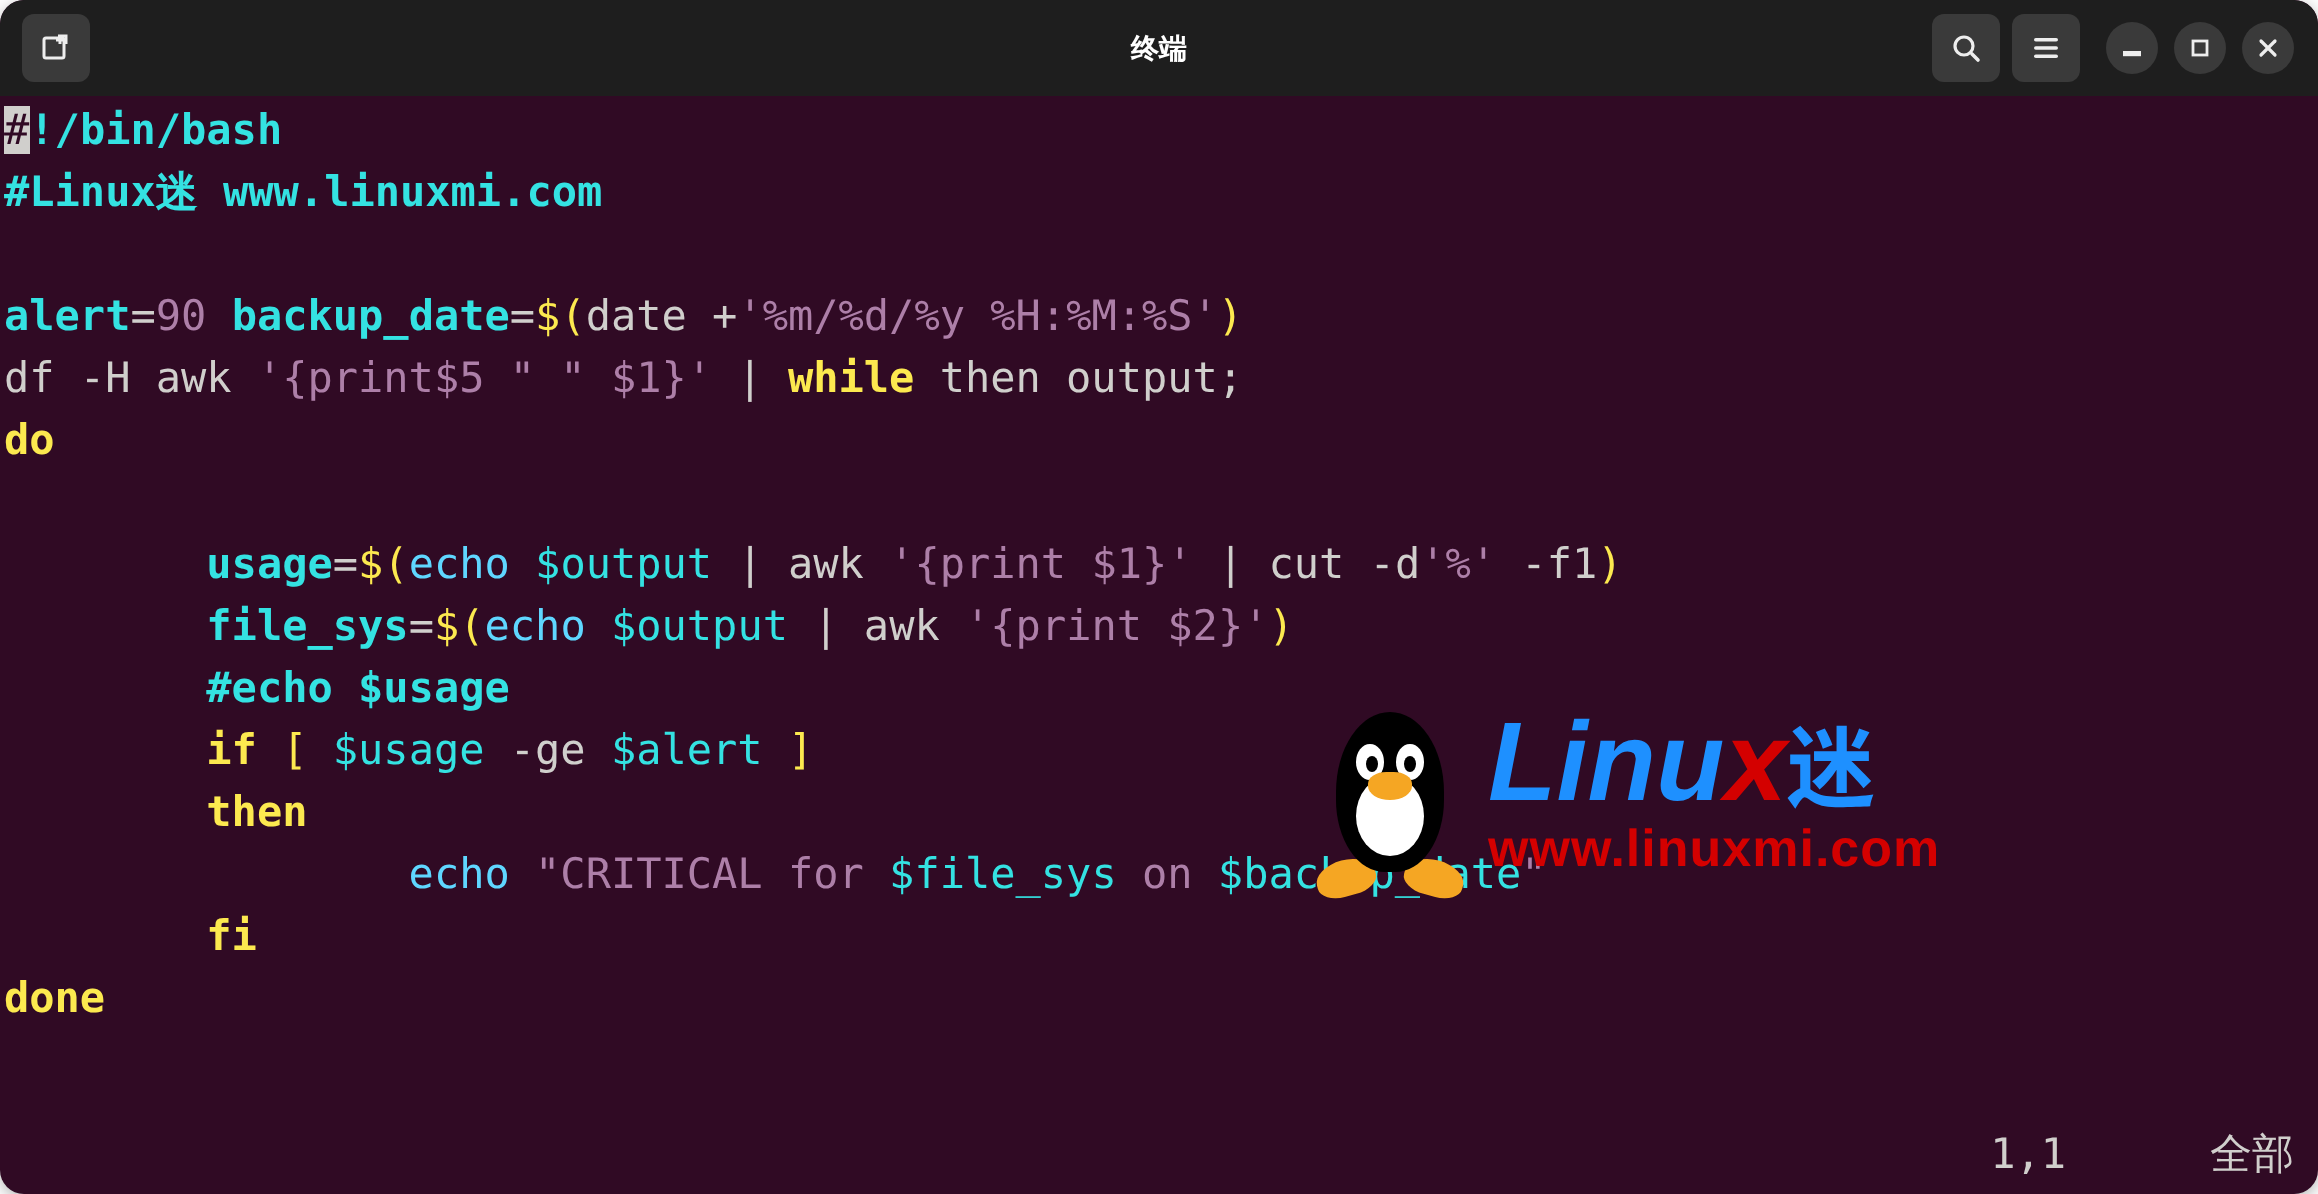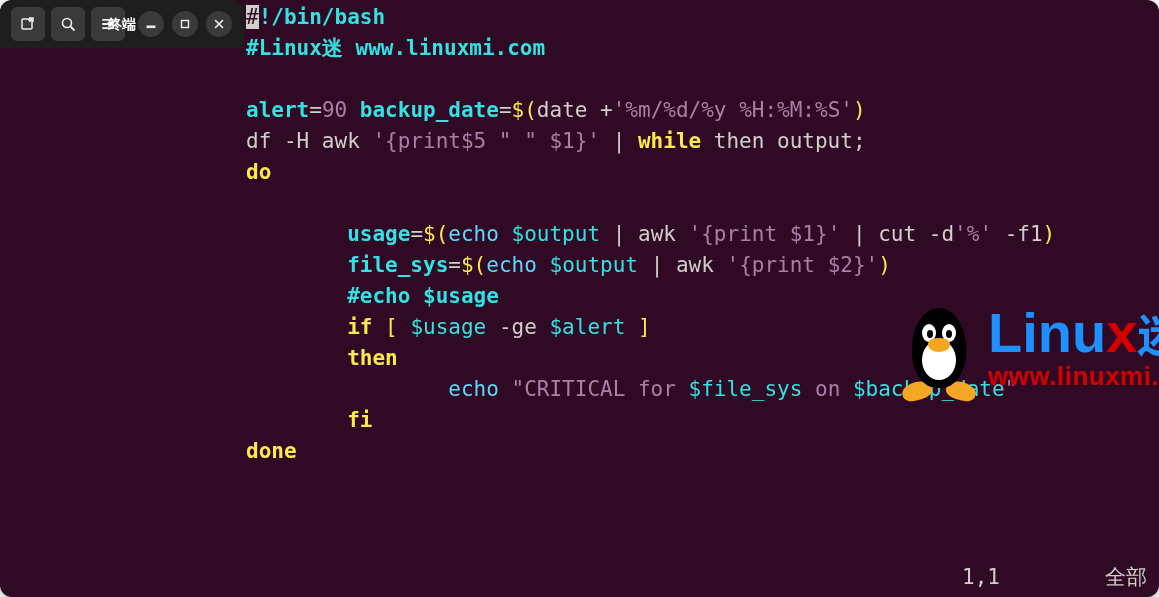--- a/index.html
+++ b/index.html
@@ -10,20 +10,21 @@
     align-items: flex-start;
     justify-content: flex-start;
   }
   .window {
     width: 1159px;
     height: 597px;
     background: #300a24;
     border-radius: 12px;
     overflow: hidden;
     display: flex;
+    flex-direction: column;
     box-shadow: 0 2px 8px rgba(0,0,0,.3);
   }
   .titlebar {
     height: 48px;
     background: #1e1e1e;
     display: flex;
     align-items: center;
     padding: 0 8px;
     color: #fff;
     position: relative;
@@ -85,21 +86,21 @@
   .c-keyword { color: #fce94f; font-weight: bold; }
   .c-string  { color: #ad7fa8; text-align: center; }
   .c-special { color: #5fd7ff; }
   .c-delim   { color: #fce94f; }
   .line { white-space: pre; }
   .status {
     position: absolute;
     bottom: 4px;
     right: 12px;
     display: flex;
-    gap: 105px;
+    gap: 72px;
     font-family: inherit;
     font-size: 21px;
     color: #d0cfcc;
   }
   .watermark {
     position: absolute;
     top: 300px;
     left: 650px;
     display: flex;
     align-items: center;
@@ -112,21 +113,21 @@
   .tux-body { position:absolute; left:18px; top:8px; width:54px; height:80px; background:#000; border-radius:50% 50% 45% 45%; }
   .tux-belly{ position:absolute; left:28px; top:40px; width:34px; height:40px; background:#fff; border-radius:50%; }
   .tux-eye  { position:absolute; top:24px; width:14px; height:18px; background:#fff; border-radius:50%; }
   .tux-eye.l{ left:28px; } .tux-eye.r{ left:48px; }
   .tux-pupil{ position:absolute; top:30px; width:6px; height:8px; background:#000; border-radius:50%; }
   .tux-pupil.l{left:33px;} .tux-pupil.r{left:52px;}
   .tux-beak { position:absolute; left:34px; top:38px; width:22px; height:14px; background:#f5a623; border-radius:50% 50% 60% 60%; }
   .tux-foot { position:absolute; bottom:0; width:30px; height:18px; background:#f5a623; border-radius:50% 50% 40% 40%; }
   .tux-foot.l{ left:8px; transform:rotate(-15deg);} .tux-foot.r{ left:52px; transform:rotate(15deg);}
   .wm-text { margin-left:4px; }
-  .wm-linux { font-family: Arial, sans-serif; font-size:56px; font-weight:bold; color:#1e90ff; line-height:.85; display:inline; }
+  .wm-linux { font-family: Arial, sans-serif; font-size:56px; font-weight:bold; color:#1e90ff; line-height:.85; display:inline;font-style:italic; }
   .wm-mi    { font-family: "Noto Sans CJK SC","PingFang SC",sans-serif; font-size:44px; font-weight:bold; color:#1e90ff; }
   .wm-url   { font-family: Arial,sans-serif; font-size:26px; color:#d40000; font-weight:600; letter-spacing:.5px; }
 </style>
 </head>
 <body>
 
 <div class="window">
   <div class="titlebar">
     <div class="tb-btn">
       <svg width="16" height="16" viewBox="0 0 16 16">

